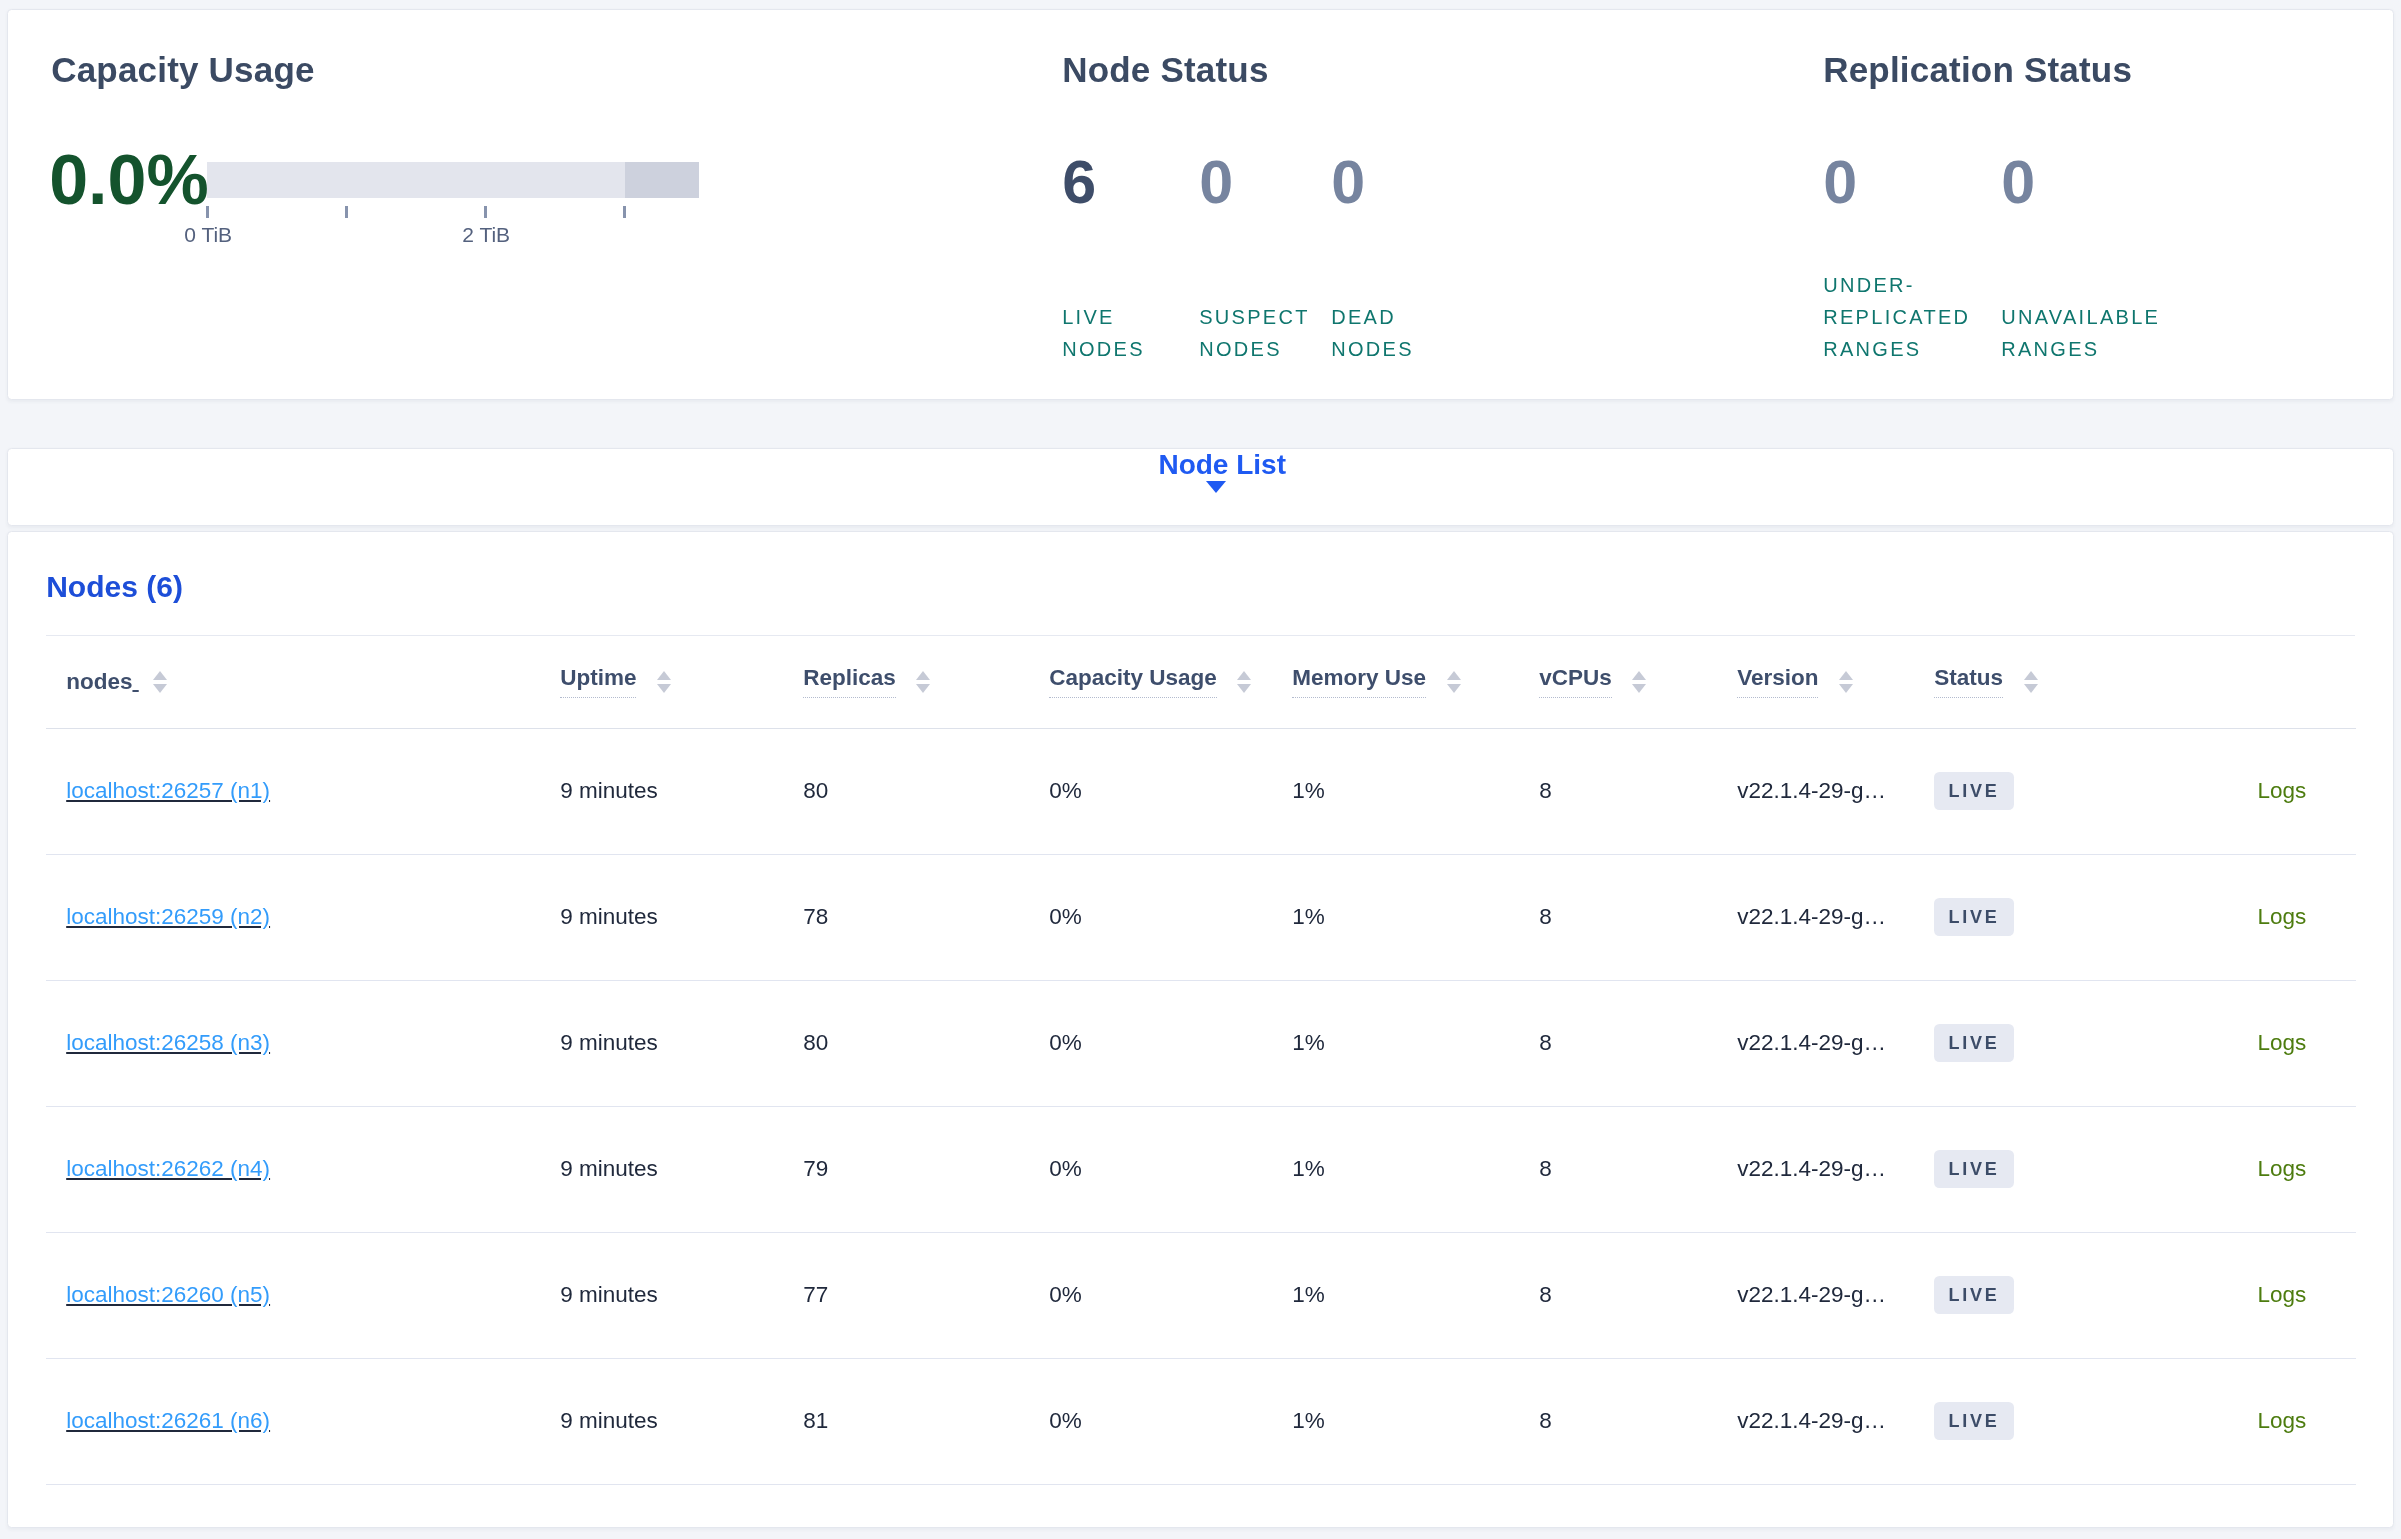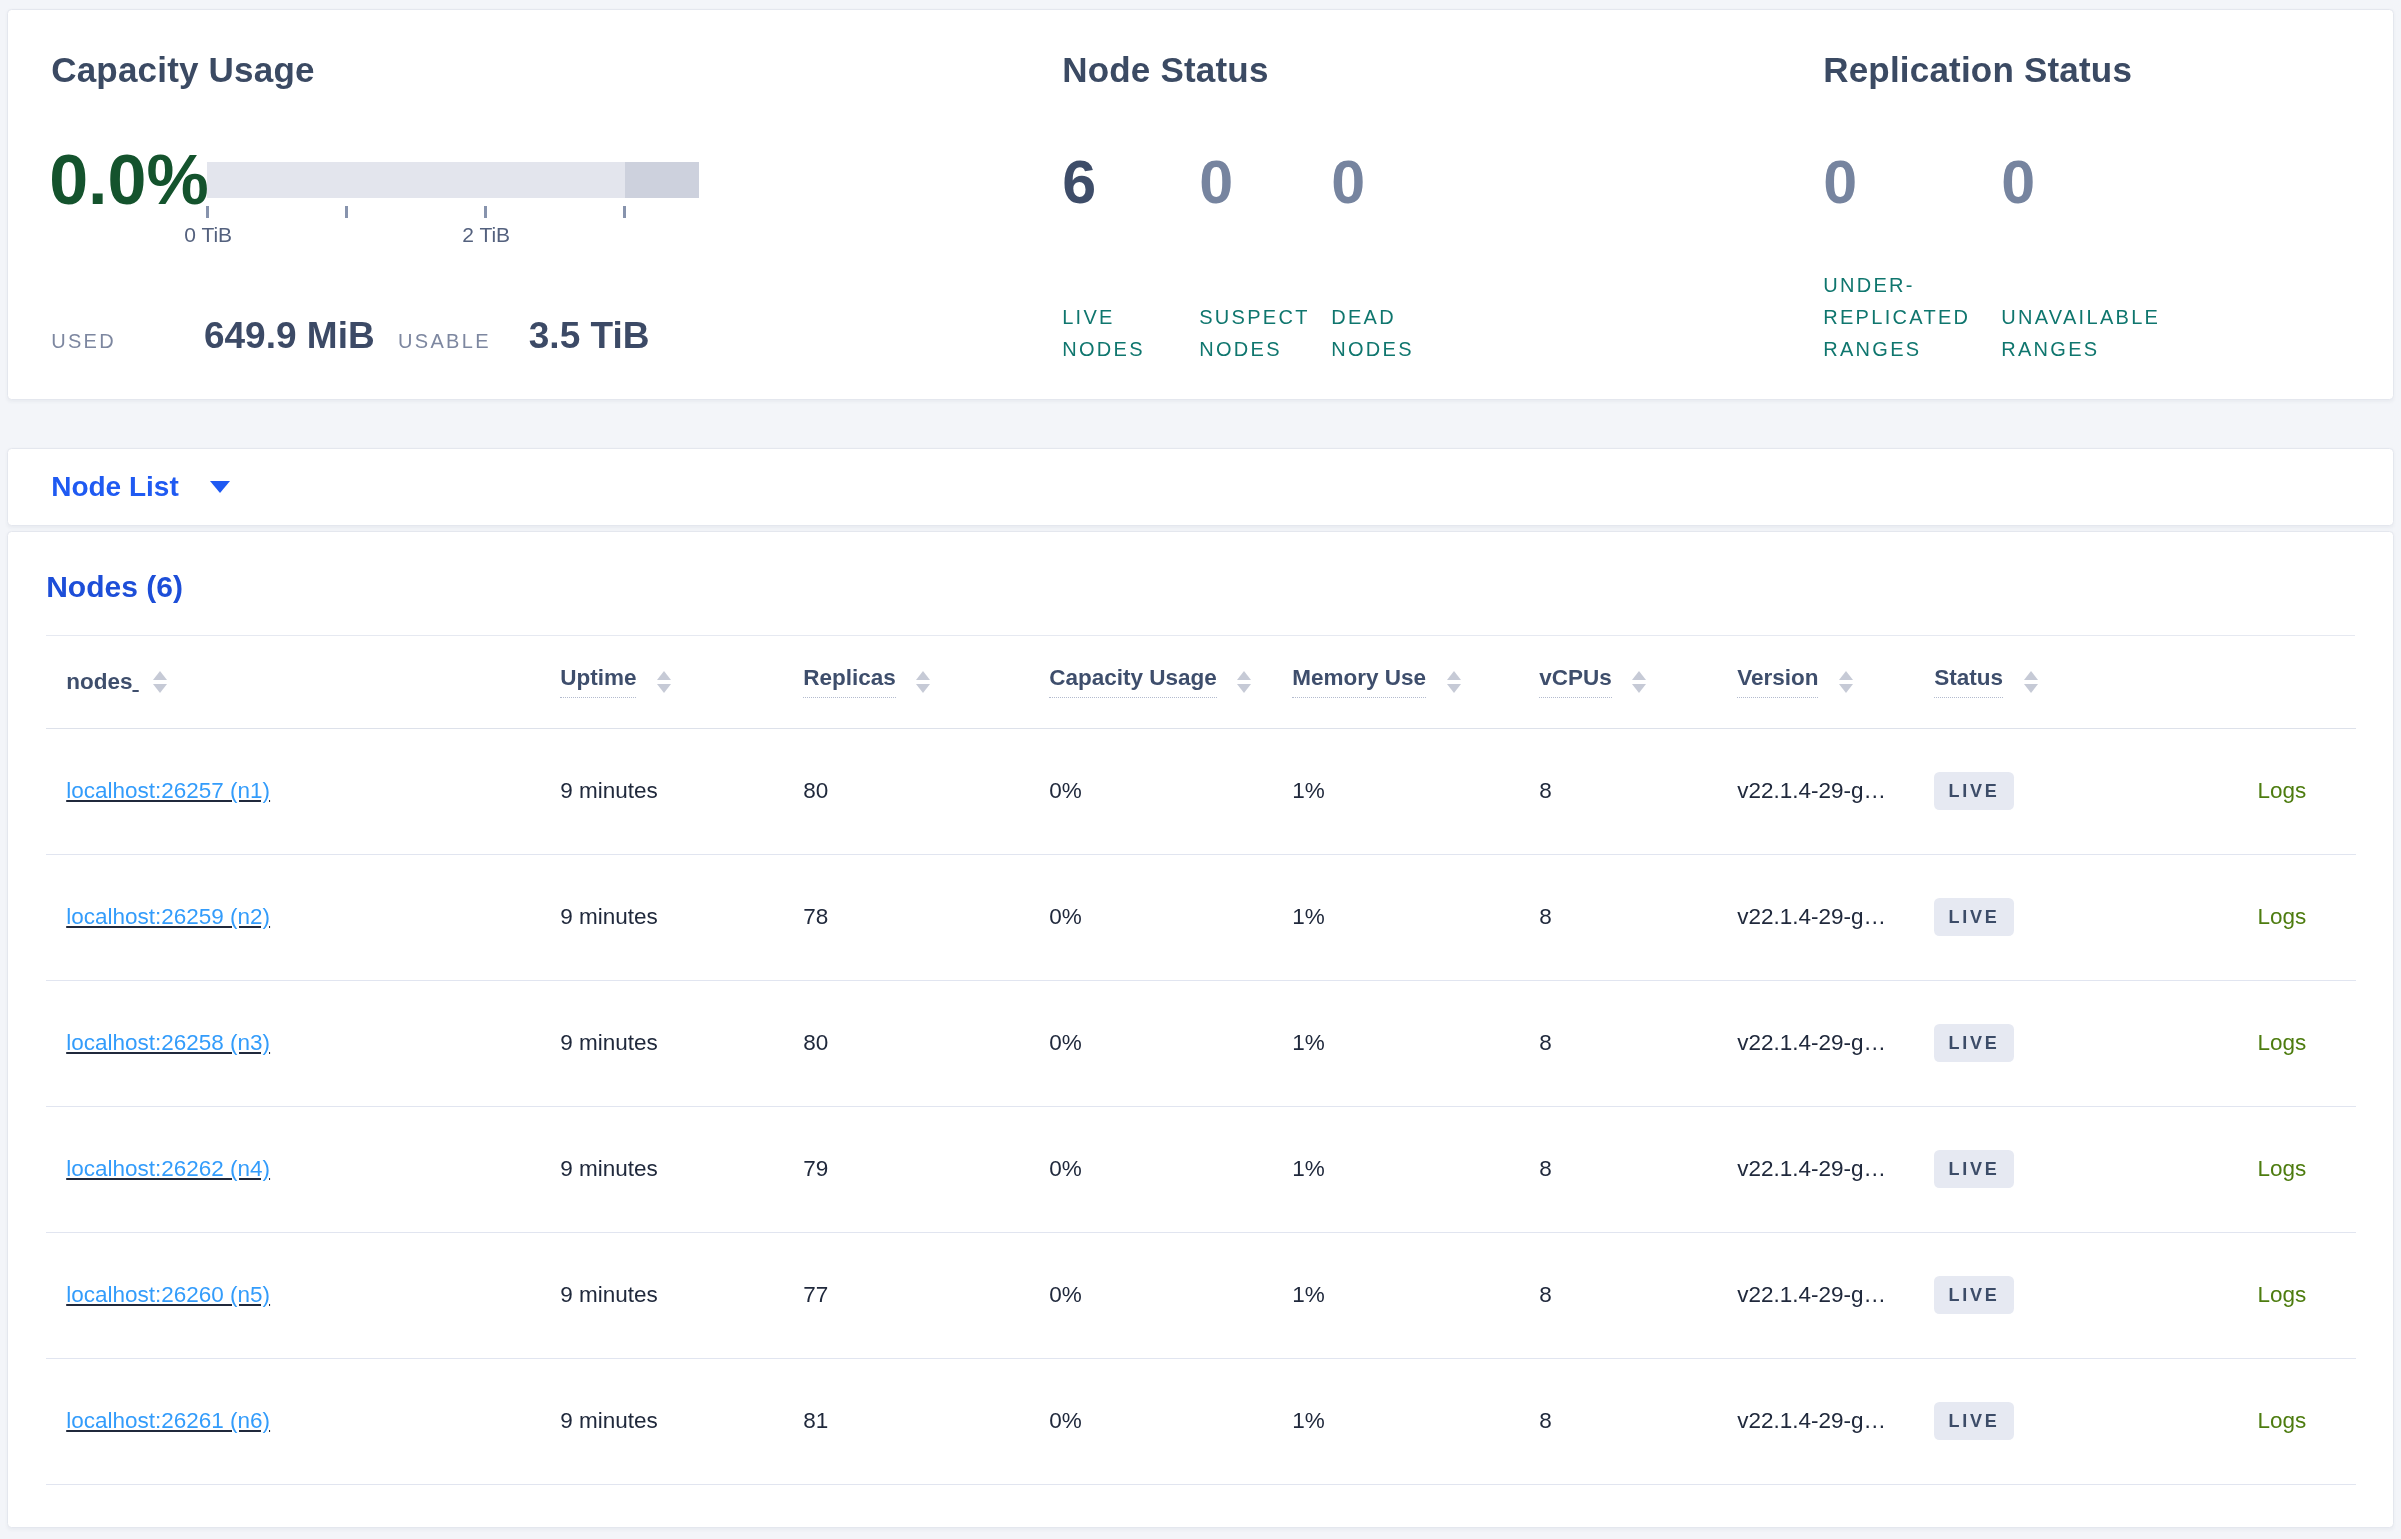--- a/index.html
+++ b/index.html
@@ -65,21 +65,21 @@
   .stat {
     display:flex; flex-direction:column; justify-content:space-between;
   }
   .stat-number { font-size:61px; font-weight:700; line-height:1; color:#76849f; }
   .stat.emph .stat-number { color:#3e4d69; }
   .stat-label {
     font-size:20px; letter-spacing:2.3px; line-height:32px; color:#0f766e;
   }
   
   .view-bar { left:7.2px; top:448px; width:2387px; height:78px;
-    display:flex; align-items:center; }
+    display:flex; align-items:center;flex-direction:column; }
   .view-label {
     margin-left:43px; font-size:28px; font-weight:700; color:#1f5af2;
     text-decoration:none; cursor:pointer;
   }
   .caret-down {
     margin-left:31px; width:0; height:0;
     border-left:10px solid transparent; border-right:10px solid transparent;
     border-top:12.6px solid #1f5af2; cursor:pointer;
   }
   
@@ -129,26 +129,20 @@
   <div class="cap-pct">0.0%</div>
   <div class="cap-bar">
     <div class="cap-bar-dark" style="width: 15%;"></div>
   </div>
   <div class="cap-tick" style="left:198px"></div>
   <div class="cap-tick" style="left:337px"></div>
   <div class="cap-tick" style="left:476px"></div>
   <div class="cap-tick" style="left:615px"></div>
   <div class="cap-tick-label" style="left:146px">0 TiB</div>
   <div class="cap-tick-label" style="left:424px">2 TiB</div>
-  <div class="cap-summary">
-    <span class="small-caps-label m-used">USED</span>
-    <span class="big-val m-usedval">649.9 MiB</span>
-    <span class="small-caps-label m-usable">USABLE</span>
-    <span class="big-val">3.5 TiB</span>
-  </div>
 
   <div class="sec-title t-node">Node Status</div>
   <div class="stat-row sr-node">
     <div class="stat emph" style="width:137px">
       <div class="stat-number">6</div>
       <div class="stat-label">LIVE NODES</div>
     </div>
     <div class="stat" style="width:132px">
       <div class="stat-number">0</div>
       <div class="stat-label">SUSPECT NODES</div>

